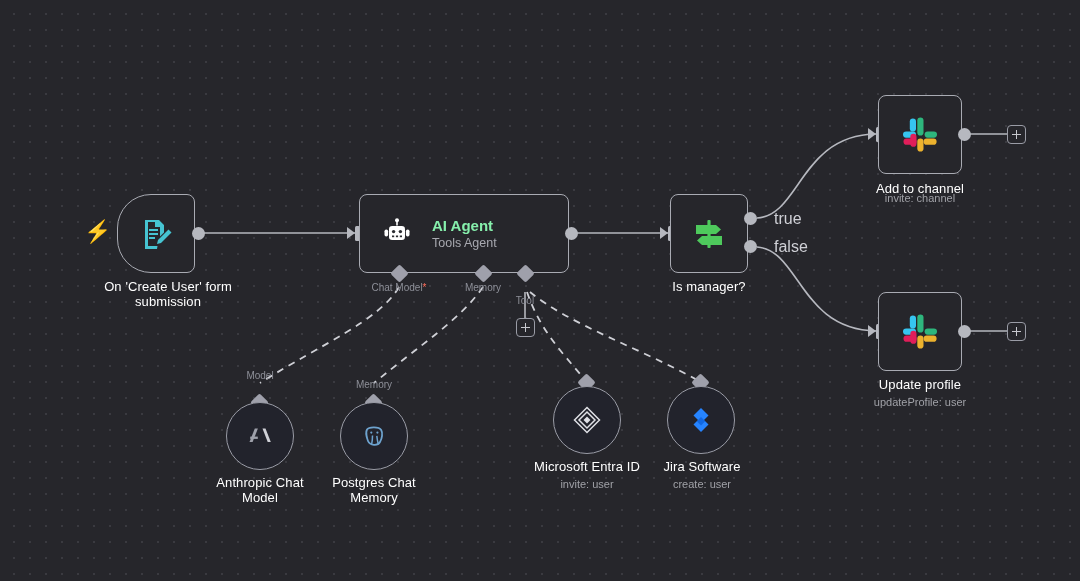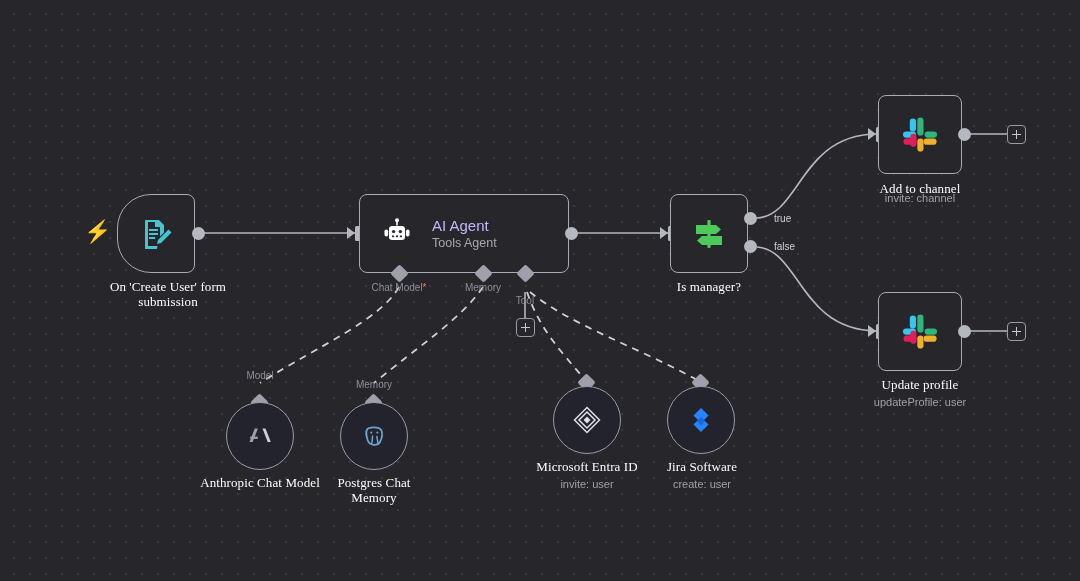--- a/index.html
+++ b/index.html
@@ -39,21 +39,20 @@
     justify-content: center;
   }
   .node-label {
     position: absolute;
     text-align: center;
     color: #ffffff;
     font-size: 13px;
     line-height: 15px;
     font-weight: 400;
     letter-spacing: 0.1px;
-    font-family: Liberation Serif, serif;
   }
   .node-sublabel {
     position: absolute;
     text-align: center;
     color: #a0a1a7;
     font-size: 11px;
     line-height: 13px;
   }
 
   
@@ -112,21 +111,21 @@
   .in-bar {
     position: absolute;
     width: 5px;
     height: 15px;
     background: #b6b8bf;
     border-radius: 1.5px;
   }
   .io-label {
     position: absolute;
     color: #cfd0d6;
-    font-size: 10px;
+    font-size: 16px;
     line-height: 12px;
     white-space: nowrap;
     padding-left: 15px;
   }
 
   
   .plus-btn {
     position: absolute;
     width: 19px;
     height: 19px;
@@ -147,21 +146,21 @@
 
   .bolt {
     position: absolute;
     font-size: 22px;
     color: #ff6d42;
     line-height: 1;
   }
   .icon-wrap { display: flex; align-items: center; justify-content: center; }
 
   .agent-text { display: flex; flex-direction: column; justify-content: center; }
-  .agent-title { color: #c4b5fd; font-size: 15px; font-weight: 400; line-height: 18px; }
+  .agent-title { color: #86efac; font-size: 15px; font-weight: 700; line-height: 18px; }
   .agent-sub { color: #a8a9b0; font-size: 12.5px; line-height: 16px; }
 </style>
 </head>
 <body>
 
 <div id="canvas">
 
   <svg id="edges" viewBox="0 0 1080 581">
 
     <path d="M 198 233 L 355 233" stroke="#b6b8bf" stroke-width="1.6" fill="none"></path>

